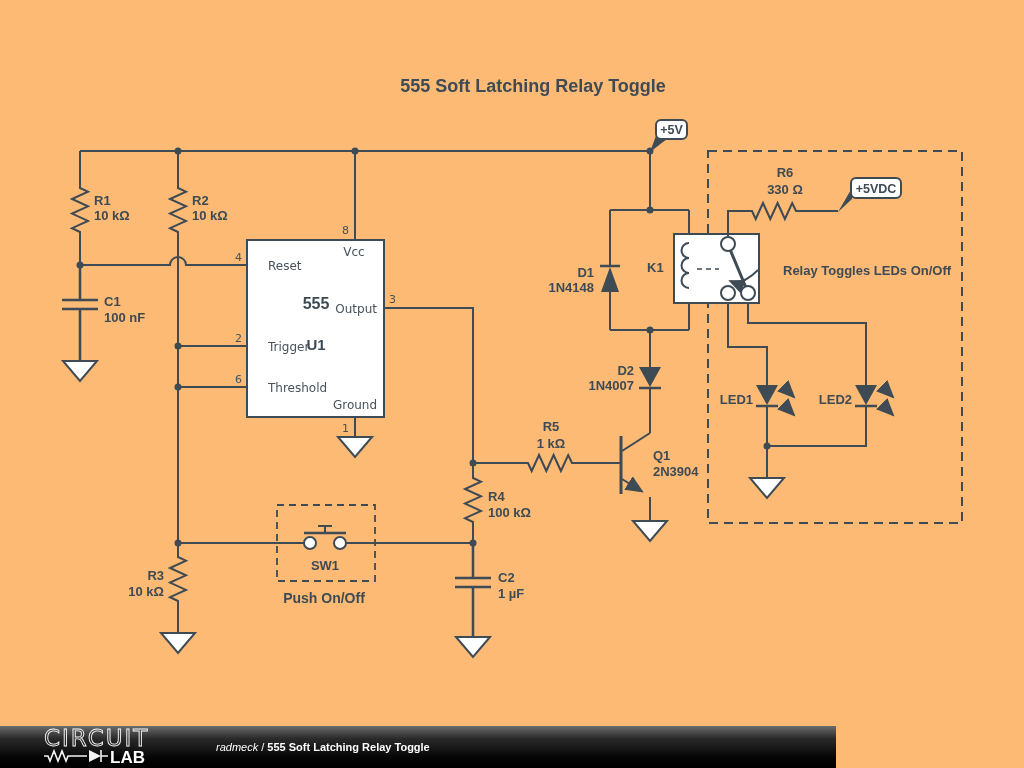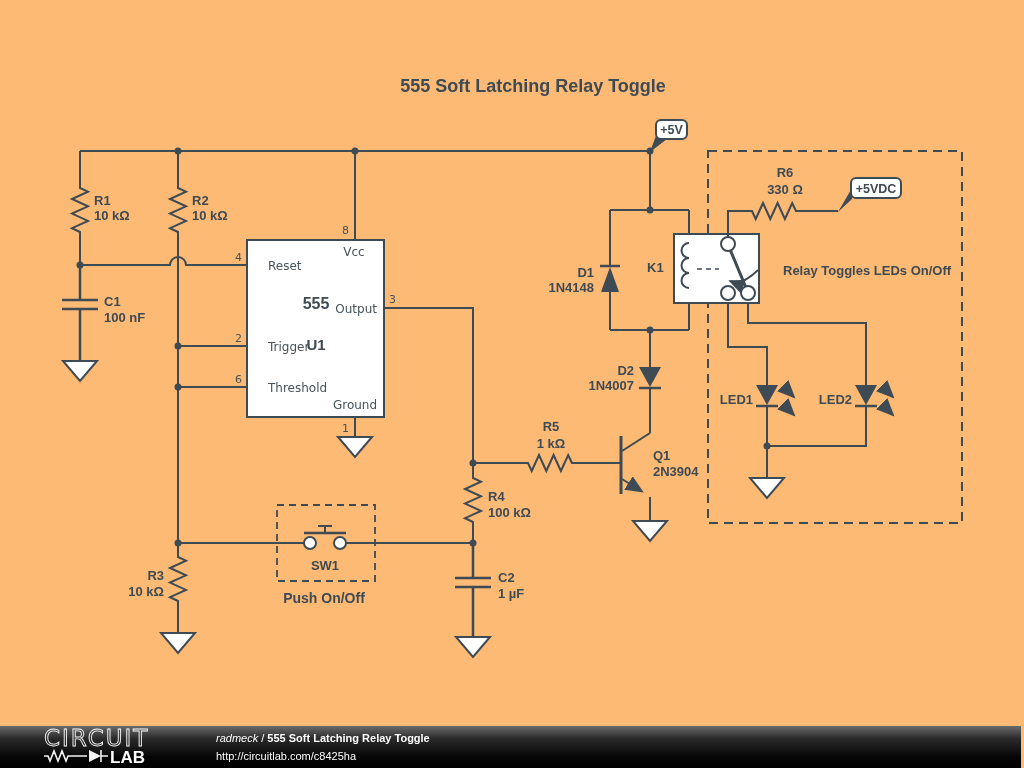--- a/index.html
+++ b/index.html
@@ -8,21 +8,21 @@
   svg text{user-select:none;}
   .lbl{font-family:"Liberation Sans",sans-serif;font-weight:bold;font-size:13px;fill:#3e4a54;}
   .lbl14{font-family:"Liberation Sans",sans-serif;font-weight:bold;font-size:14px;fill:#3e4a54;}
   .pin{font-family:"DejaVu Sans",sans-serif;font-size:12px;fill:#47525b;}
   .pnum{font-family:"DejaVu Sans",sans-serif;font-size:11px;fill:#47525b;}
   .icbig{font-family:"Liberation Sans",sans-serif;font-weight:bold;font-size:16px;fill:#3e4a54;}
   .icref{font-family:"Liberation Sans",sans-serif;font-weight:bold;font-size:15px;fill:#3e4a54;}
   .flagtx{font-family:"Liberation Sans",sans-serif;font-weight:bold;font-size:12.5px;fill:#3e4a54;}
   .titletx{font-family:"Liberation Sans",sans-serif;font-weight:bold;font-size:18px;fill:#3e4a54;}
 
-  .footer{position:absolute;left:0;bottom:0;width:1021px;height:42px;
+  .footer{position:absolute;left:0;bottom:0;width:836px;height:42px;
           background:linear-gradient(180deg,#6b6b6b 0%,#2a2a2a 30%,#050505 75%,#000 100%);
           display:flex;align-items:center;}
   .logo{margin-left:42px;width:150px;flex:0 0 auto;}
   .meta{margin-left:24px;color:#fff;font-size:11px;line-height:18px;}
   .meta .l1 .author{font-style:italic;font-weight:normal;}
   .meta .l1 .doct{font-weight:bold;}
   .meta .l2{font-weight:normal;}
 </style>
 </head>
 <body>
@@ -239,17 +239,16 @@
       <g stroke="#f2f2f2" stroke-width="1.6" fill="none">
         <path d="M2,31 H6 l2,5 l4,-10 l4,10 l4,-10 l4,10 l2,-5 H45"></path>
         <polygon points="47,25 47,37 59,31" fill="#f2f2f2" stroke="none"></polygon>
         <path d="M59,25 V37 M59,31 H66"></path>
       </g>
       <text x="68" y="38" font-family="Liberation Sans, sans-serif" font-weight="bold" font-size="17" fill="#ffffff">LAB</text>
     </svg>
   </div>
   <div class="meta">
     <div class="l1"><span class="author">radmeck</span><span> / </span><span class="doct">555 Soft Latching Relay Toggle</span></div>
-    <div class="l2">http://circuitlab.com/c8425ha</div>
   </div>
 </div>
 
 </div>
 
 </body></html>

